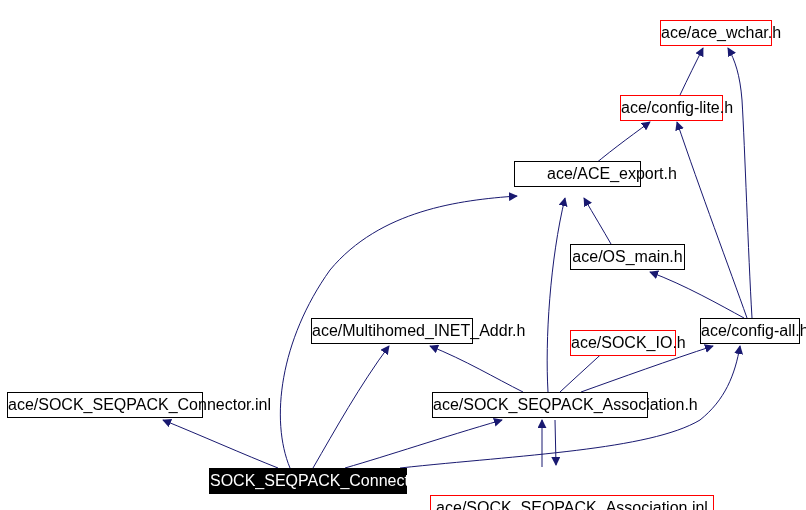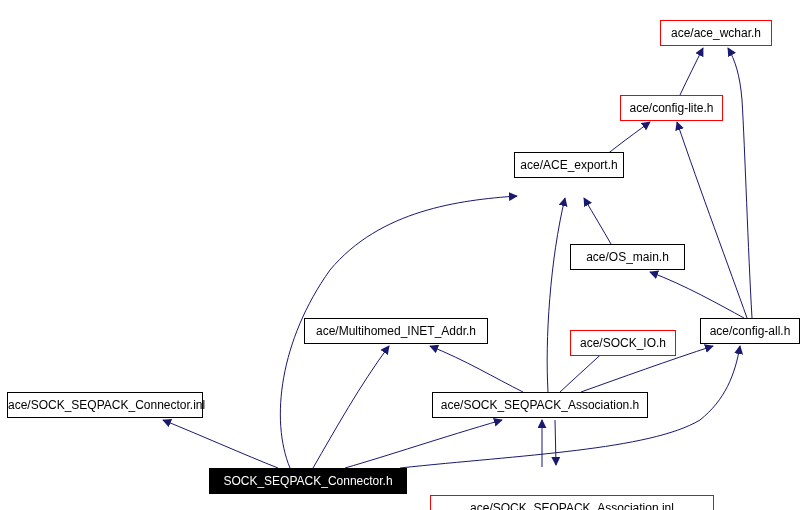--- a/index.html
+++ b/index.html
@@ -1,21 +1,21 @@
 <!DOCTYPE html>
 <html><head>
 <meta charset="utf-8">
 <style>
   html, body { margin:0; padding:0; background:#ffffff; }
   body { width:806px; height:510px; position:relative; overflow:hidden; font-family:"Liberation Sans", sans-serif; }
   svg#edges { position:absolute; left:0; top:0; width:806px; height:510px; }
   .node {
     position:absolute; box-sizing:border-box; height:26px;
     border:1px solid #000000; background:#ffffff; color:#000000;
-    font-size:12px; line-height:24px; text-align:center; white-space:nowrap;
+    font-size:16px; line-height:24px; text-align:center; white-space:nowrap;
     cursor:pointer;
   }
   .node.red { border-color:#ff0000; }
   .node.root { background:#000000; color:#ffffff; border-color:#000000;text-align:center; }
 </style>
 </head>
 <body>
 
 <svg id="edges" xmlns="http://www.w3.org/2000/svg">
   <defs>
@@ -39,21 +39,21 @@
       <path d="M400,468 C520,455 650,450 700,420 C725,400 735,375 740,346" marker-end="url(#arrow)" stroke="#191970"></path>
       <path d="M278,468 C245,455 200,435 163,420" marker-end="url(#arrow)" stroke="#191970"></path>
       <path d="M345,468 C390,455 440,438 502,420" marker-end="url(#arrow)" stroke="#191970"></path>
       <path d="M542,467 L542,420" marker-end="url(#arrow)" stroke="#191970"></path>
       <path d="M555,420 L556,465" marker-end="url(#arrow)" stroke="#191970"></path>
     </g>
 </svg>
 
 <div class="node red" id="n-ace_wchar" style="left:660px;top:20px;width:112px;">ace/ace_wchar.h</div>
 <div class="node red" id="n-config_lite" style="left:620px;top:95px;width:103px;">ace/config-lite.h</div>
-<div class="node" id="n-ace_export" style="left:514px;top:152px;width:110px;">ace/ACE_export.h</div>
+<div class="node" id="n-ace_export" style="left:514px;top:161px;width:127px;padding-left:32px;">ace/ACE_export.h</div>
 <div class="node" id="n-os_main" style="left:570px;top:244px;width:115px;">ace/OS_main.h</div>
-<div class="node" id="n-multihomed" style="left:304px;top:318px;width:184px;">ace/Multihomed_INET_Addr.h</div>
+<div class="node" id="n-multihomed" style="left:311px;top:318px;width:162px;">ace/Multihomed_INET_Addr.h</div>
 <div class="node red" id="n-sock_io" style="left:570px;top:330px;width:106px;">ace/SOCK_IO.h</div>
 <div class="node" id="n-config_all" style="left:700px;top:318px;width:100px;">ace/config-all.h</div>
 <div class="node" id="n-connector_inl" style="left:7px;top:392px;width:196px;">ace/SOCK_SEQPACK_Connector.inl</div>
 <div class="node" id="n-association_h" style="left:432px;top:392px;width:216px;">ace/SOCK_SEQPACK_Association.h</div>
 <div class="node root" id="n-connector_h" style="left:209px;top:468px;width:198px;">SOCK_SEQPACK_Connector.h</div>
 <div class="node red" id="n-association_inl" style="left:430px;top:495px;width:284px;">ace/SOCK_SEQPACK_Association.inl</div>
 
 </body></html>

